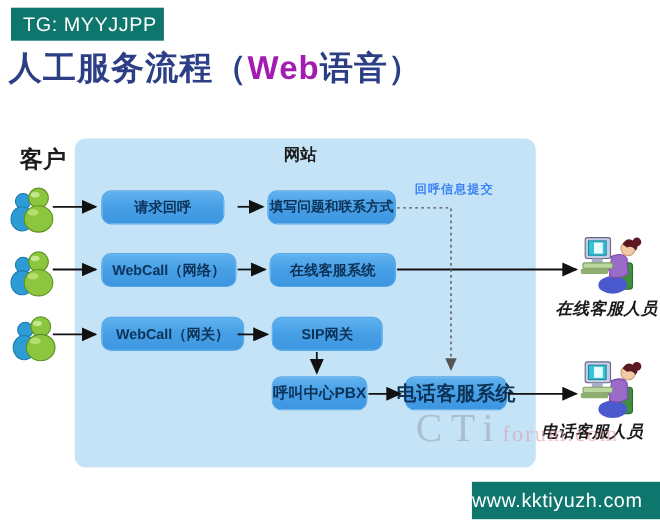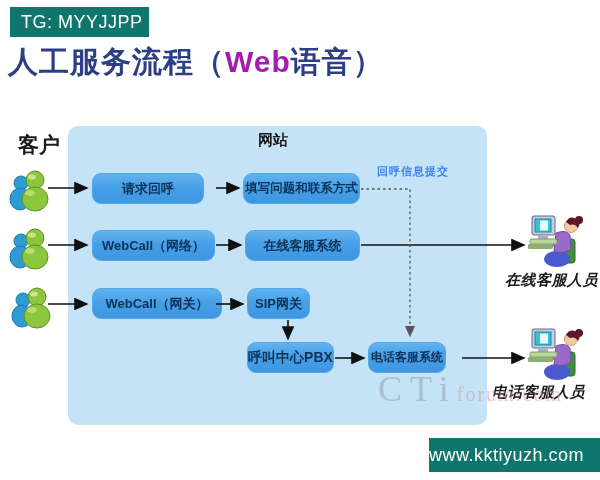--- a/index.html
+++ b/index.html
@@ -42,23 +42,23 @@
     border:1px solid #55a8e8;
     color:#0d3257;font-weight:bold;font-size:13px;
     display:flex;align-items:center;justify-content:center;
     white-space:nowrap;box-sizing:border-box;z-index:2;
   }
   .b1{left:92px;top:173px;width:112px;}
   .b2{left:243px;top:173px;width:117px;font-size:12.5px;}
   .b3{left:92px;top:230px;width:123px;}
   .b4{left:245px;top:230px;width:115px;}
   .b5{left:92px;top:288px;width:130px;}
-  .b6{left:247px;top:288px;width:63px;}
+  .b6{left:247px;top:288px;width:101px;}
   .b7{left:247px;top:342px;width:87px;font-size:14px;}
-  .b8{left:368px;top:342px;width:78px;font-size:12px;}
+  .b8{left:368px;top:342px;width:93px;font-size:18px;}
   
   .buddy{position:absolute;width:46px;height:46px;z-index:2;}
   .buddy.r1{left:8px;top:166px;}
   .buddy.r2{left:8px;top:224px;}
   .buddy.r3{left:10px;top:283px;}
   .agent-icon{position:absolute;width:62px;height:58px;z-index:2;}
   .agent-icon.online{left:526px;top:213px;}
   .agent-icon.phone{left:526px;top:326px;}
   
   svg.arrows{position:absolute;left:0;top:0;z-index:3;pointer-events:none;}

